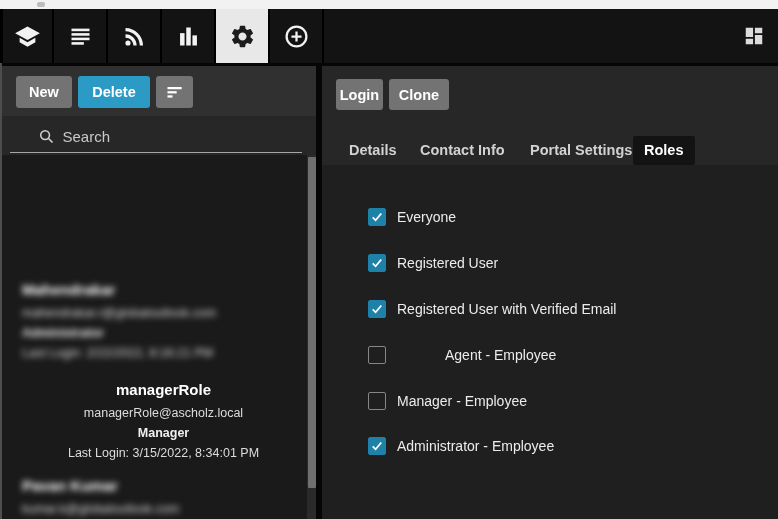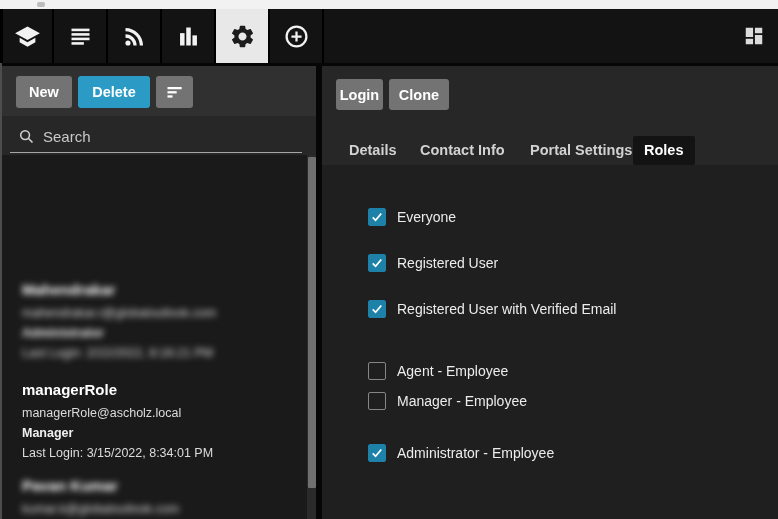--- a/index.html
+++ b/index.html
@@ -32,21 +32,21 @@
   .lp-search-strip { position:absolute; left:0; top:50px; width:314px; height:39px; background:#272727; }
   .btn { border:none; border-radius:3px; background:#737373; color:#fff;
          font:700 14.5px "Liberation Sans", sans-serif; cursor:pointer;
          display:inline-flex; align-items:center; justify-content:center; }
   .btn.light { background:#2B9BC5; }
   .btn-new   { position:absolute; left:14px; top:10px; width:56px; height:32px; }
   .btn-delete{ position:absolute; left:76px; top:10px; width:72px; height:32px; }
   .btn-sort  { position:absolute; left:154px; top:10px; width:37px; height:32px; }
   .btn-sort svg { width:20px; height:20px; fill:#fff; }
 
-  .search-row { position:absolute; left:10px; top:57px; width:290px; height:26px; display:flex; align-items:center; }
+  .search-row { position:absolute; left:10px; top:57px; width:290px; height:26px; display:flex; align-items:center;justify-content:center; }
   .search-row svg { width:17px; height:17px; margin:0 8px 0 6px; }
   .search-input { background:transparent; border:none; outline:none; color:#e0e0e0;
                   font:400 15px "Liberation Sans", sans-serif; width:220px; }
   .search-input::placeholder { color:#c9c9c9; opacity:1; }
   .search-underline { position:absolute; left:8px; top:86px; width:292px; height:1px; background:#a6a6a6; }
 
   .user-list { position:absolute; left:0; top:89px; width:314px; height:364px; background:#1a1a1a; }
   .list-item { position:absolute; left:4px; width:299px; padding:11px 0 0 16px; cursor:pointer; }
   .list-item.selected { background:#17698C; }
   .item-title { font-size:15px; font-weight:700; color:#fff; line-height:21px; margin-bottom:3px; }
@@ -165,21 +165,21 @@
       <div class="user-list">
 
 
         <div class="list-item blurred" style="top:113px; height:95px;">
           <div class="item-title">Mahendrakar</div>
           <div class="item-line">mahendrakar.r@globaloutlook.com</div>
           <div class="item-line role">Administrator</div>
           <div class="item-line">Last Login: 2/22/2022, 8:16:21 PM</div>
         </div>
 
-        <div class="list-item" style="top:213px; height:92px;">
+        <div class="list-item" style="top:213px; height:92px;text-align:center;">
           <div class="item-title">managerRole</div>
           <div class="item-line">managerRole@ascholz.local</div>
           <div class="item-line role">Manager</div>
           <div class="item-line">Last Login: 3/15/2022, 8:34:01 PM</div>
         </div>
 
         <div class="list-item blurred" style="top:309px; height:95px;">
           <div class="item-title">Pavan Kumar</div>
           <div class="item-line">kumar.k@globaloutlook.com</div>
 
@@ -225,35 +225,35 @@
 
         <div class="role-row" style="top:134px;">
           <span class="cb checked">
             <svg viewBox="0 0 18 18">
               <polyline points="3.5,9.5 7.2,13.2 14.5,4.5" fill="none" stroke="#fff" stroke-width="2.3"></polyline>
             </svg>
           </span>
           <span class="cb-label">Registered User with Verified Email</span>
         </div>
 
-        <div class="role-row" style="top:196px;">
+        <div class="role-row" style="top:180px;gap:48px;">
           <span class="cb">
             
           </span>
           <span class="cb-label">Agent - Employee</span>
         </div>
 
         <div class="role-row" style="top:226px;">
           <span class="cb">
             
           </span>
           <span class="cb-label">Manager - Employee</span>
         </div>
 
-        <div class="role-row" style="top:278px;align-items:center;">
+        <div class="role-row" style="top:271px;align-items:center;">
           <span class="cb checked">
             <svg viewBox="0 0 18 18">
               <polyline points="3.5,9.5 7.2,13.2 14.5,4.5" fill="none" stroke="#fff" stroke-width="2.3"></polyline>
             </svg>
           </span>
           <span class="cb-label">Administrator - Employee</span>
         </div>
 
       </div>
     </div>

